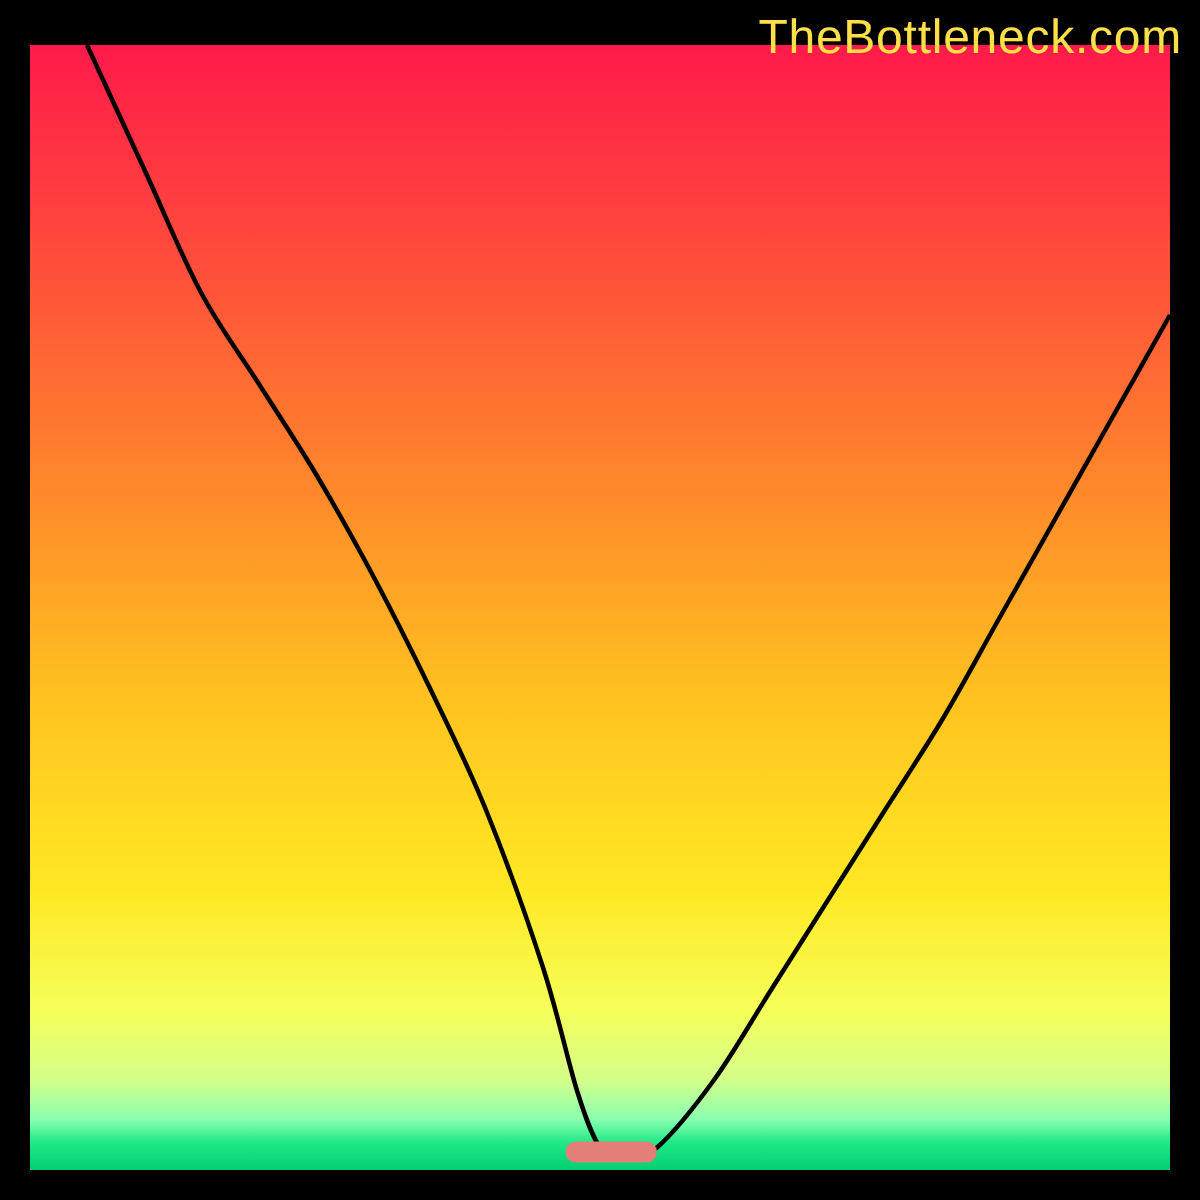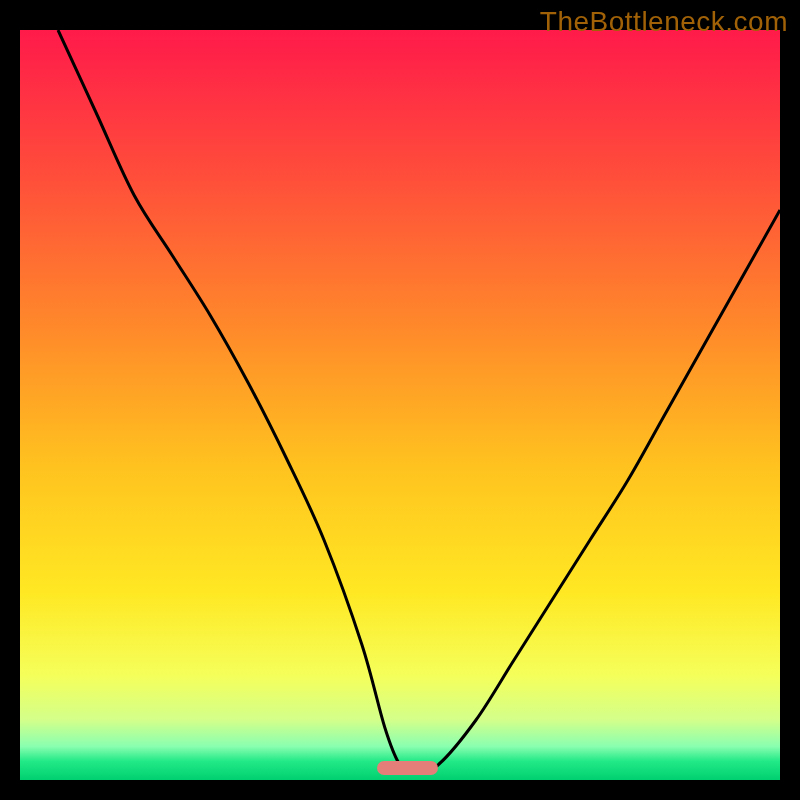--- a/index.html
+++ b/index.html
@@ -14,22 +14,22 @@
   .frame {
     position: relative;
     width: 800px;
     height: 800px;
     background: #000;
   }
   .watermark {
     position: absolute;
     top: 6px;
     right: 12px;
-    color: #a16207;
-    font-size: 28px;
+    color: #fde047;
+    font-size: 32px;
     font-weight: 500;
     letter-spacing: 0.5px;
     z-index: 10;
   }
   .plot-area {
     position: absolute;
     left: 20px;
     top: 30px;
     width: 760px;
     height: 750px;

